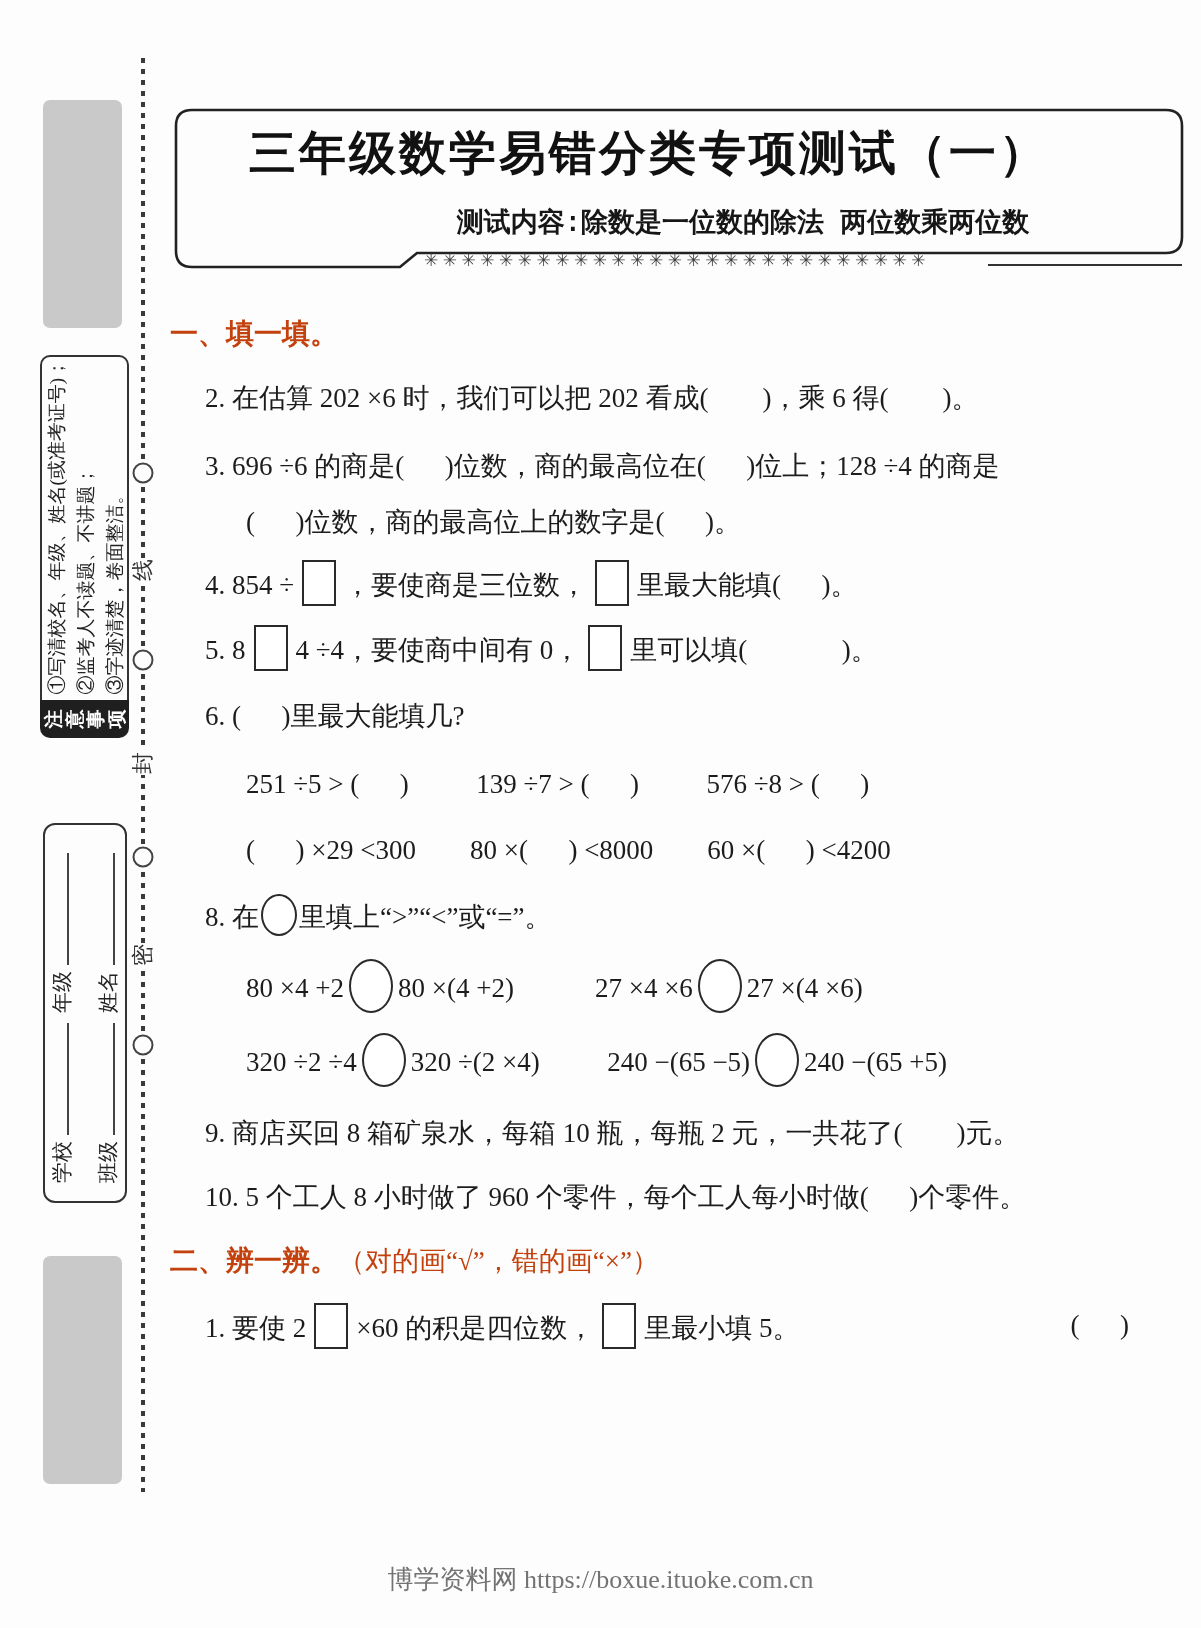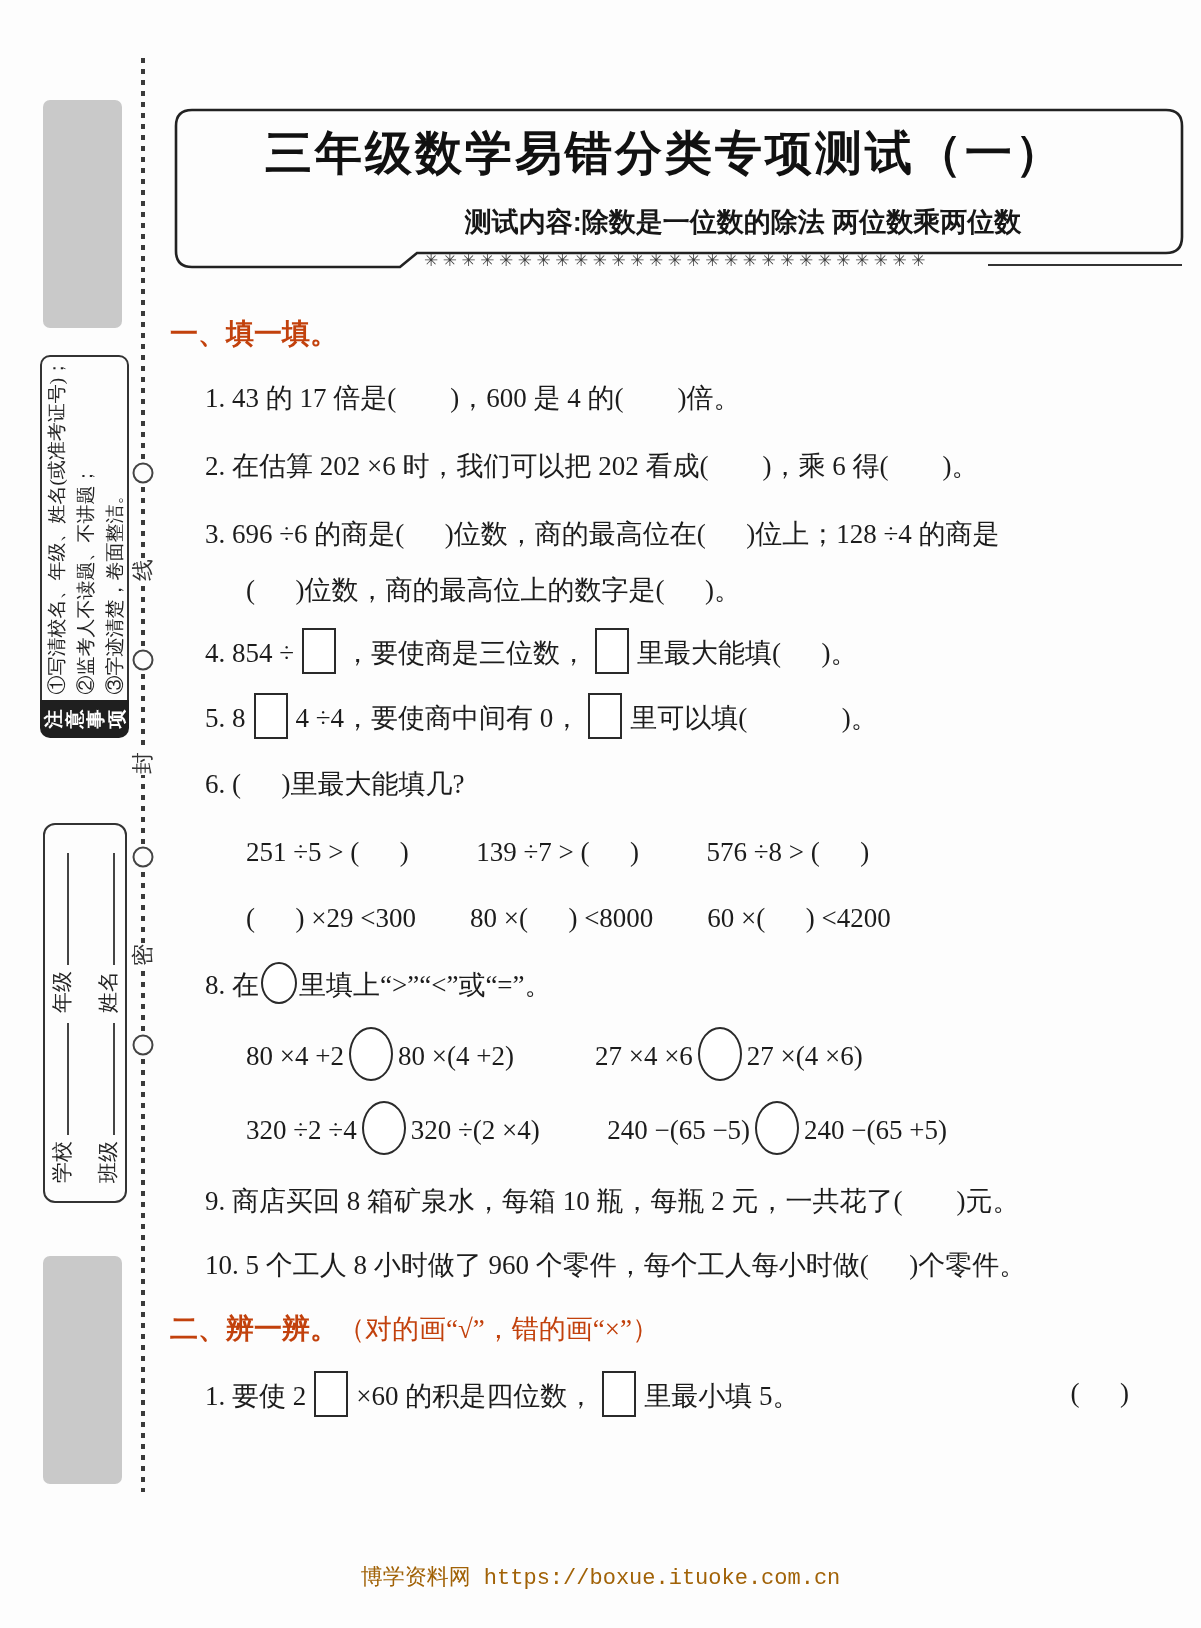--- a/index.html
+++ b/index.html
@@ -26,24 +26,24 @@
   .notice-tab span{display:inline-block;transform:rotate(-90deg);color:#fff;font-size:19px;font-weight:bold;
     font-family:"Liberation Sans",sans-serif;}
 
   .infobox{position:absolute;left:43px;top:823px;width:84px;height:380px;border:2.5px solid #333;
     border-radius:12px;display:flex;align-items:center;justify-content:center;box-sizing:border-box;}
   .info-inner{width:352px;transform:rotate(-90deg);font-size:21px;line-height:46px;white-space:nowrap;color:#222;}
   .uline{display:inline-block;width:112px;height:1em;border-bottom:2px solid #444;margin:0 10px 0 6px;}
 
   
   .titlebox-svg{position:absolute;left:172px;top:100px;}
-  .title{position:absolute;left:184px;top:122px;width:1014px;text-align:center;padding-right:52px;
+  .title{position:absolute;left:168px;top:122px;width:1014px;text-align:center;padding-right:52px;
     box-sizing:border-box;font-size:47px;font-weight:bold;letter-spacing:3px;color:#111;}
   .subtitle{position:absolute;left:172px;top:204px;width:1014px;text-align:center;padding-left:128px;
-    box-sizing:border-box;font-size:27px;font-weight:bold;font-family:Liberation Sans, sans-serif;color:#161616;}
+    box-sizing:border-box;font-size:27px;font-weight:bold;font-family:Liberation Mono, monospace;color:#161616;}
   .asterisks{position:absolute;left:424px;top:250px;font-size:17px;letter-spacing:4.5px;color:#3c3c3c;white-space:nowrap;}
   .stubline{position:absolute;left:988px;top:264px;width:194px;border-top:2px solid #333;}
 
   
   .main{position:absolute;left:170px;top:312px;width:1014px;}
   .line{position:relative;line-height:44px;font-size:27px;margin-bottom:24px;white-space:pre-wrap;}
   .line .t{white-space:pre-wrap;}
   .heading{font-family:"Liberation Sans",sans-serif;font-weight:bold;font-size:28px;line-height:44px;
     margin-bottom:20px;color:#c2410c;}
   .heading .note{font-family:Liberation Serif, serif;font-weight:normal;font-size:27px;}
@@ -53,21 +53,21 @@
   .m20{margin-bottom:20px;} .m22{margin-bottom:22px;}
 
   .sq{display:inline-block;width:34px;height:46px;border:2px solid #2a2a2a;margin:0 8px;
       vertical-align:-12px;box-sizing:border-box;background:#fff;}
   .circ{display:inline-block;width:44px;height:54px;border:2px solid #2a2a2a;border-radius:50%;
       margin:0 5px;vertical-align:-16px;box-sizing:border-box;background:#fff;}
   .circ.sm{width:36px;height:42px;vertical-align:-10px;margin:0 2px;}
   .right{position:absolute;right:55px;top:0;}
 
   .footer{position:absolute;left:0;top:1562px;width:1201px;text-align:center;
-    font-family:Liberation Mono, monospace;font-size:22px;color:#a16207;}
+    font-family:Liberation Serif, serif;font-size:26px;color:#737373;}
 </style>
 </head>
 <body>
 
 <div id="page">
 
   <div id="gray-top" class="grayblock"></div>
   <div id="gray-bottom" class="grayblock"></div>
 
   <div class="sealline"></div>
@@ -104,21 +104,20 @@
     <path d="M245 153 L994 153 Q1010 153 1010 137 L1010 26 Q1010 10 994 10 L20 10 Q4 10 4 26 L4 151 Q4 167 20 167 L228 167 Z" fill="none" stroke="#222" stroke-width="2.6"></path>
   </svg>
   <div class="title">三年级数学易错分类专项测试（一）</div>
   <div class="subtitle">测试内容:除数是一位数的除法  两位数乘两位数</div>
   <div class="asterisks">✳✳✳✳✳✳✳✳✳✳✳✳✳✳✳✳✳✳✳✳✳✳✳✳✳✳✳</div>
   <div class="stubline"></div>
 
   <div class="main">
     <div class="heading">一、填一填。</div>
     <div>
-        <div class="line ind"><span class="t">1. 43 的 17 倍是(        )，600 是 4 的(        )倍。</span></div>
         <div class="line ind"><span class="t">2. 在估算 202 ×6 时，我们可以把 202 看成(        )，乘 6 得(        )。</span></div>
         <div class="line ind m12"><span class="t">3. 696 ÷6 的商是(      )位数，商的最高位在(      )位上；128 ÷4 的商是</span></div>
         <div class="line sub m16"><span class="t">(      )位数，商的最高位上的数字是(      )。</span></div>
         <div class="line ind m18"><span class="t">4. 854 ÷</span><span class="sq"></span><span class="t">，要使商是三位数，</span><span class="sq"></span><span class="t">里最大能填(      )。</span></div>
         <div class="line ind m22"><span class="t">5. 8</span><span class="sq"></span><span class="t">4 ÷4，要使商中间有 0，</span><span class="sq"></span><span class="t">里可以填(              )。</span></div>
         <div class="line ind"><span class="t">6. (      )里最大能填几?</span></div>
         <div class="line sub m22"><span class="t">251 ÷5 &gt; (      )          139 ÷7 &gt; (      )          576 ÷8 &gt; (      )</span></div>
         <div class="line sub m22"><span class="t">(      ) ×29 &lt;300        80 ×(      ) &lt;8000        60 ×(      ) &lt;4200</span></div>
         <div class="line ind m20"><span class="t">8. 在</span><span class="circ sm"></span><span class="t">里填上“&gt;”“&lt;”或“=”。</span></div>
         <div class="line sub m20"><span class="t">80 ×4 +2</span><span class="circ"></span><span class="t">80 ×(4 +2)            27 ×4 ×6</span><span class="circ"></span><span class="t">27 ×(4 ×6)</span></div>

